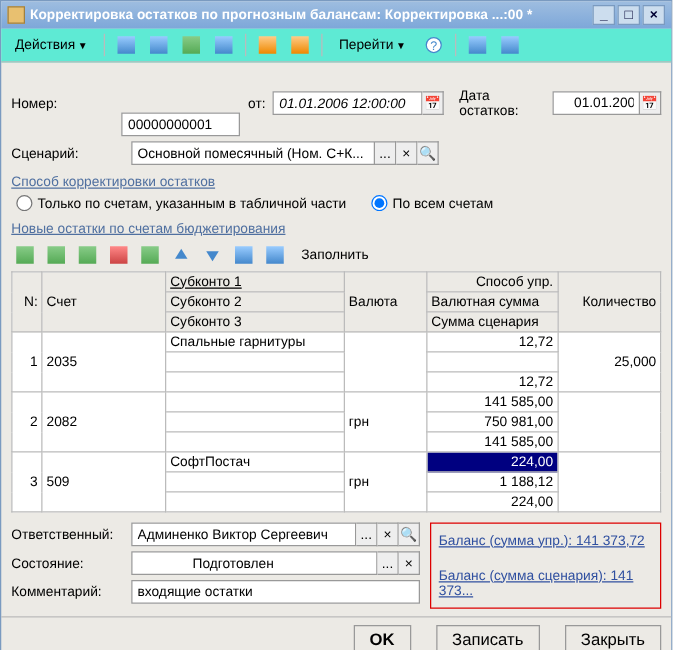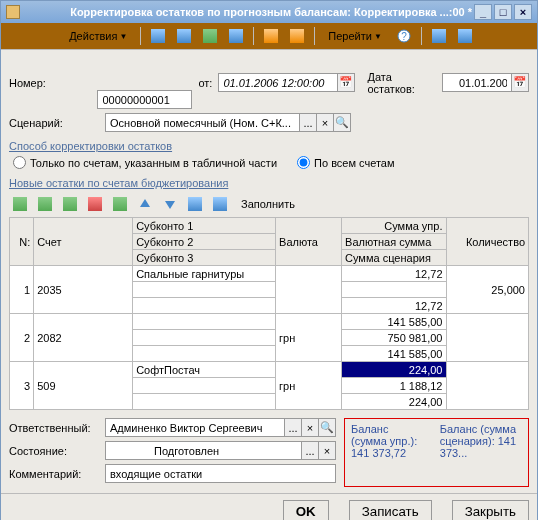--- a/index.html
+++ b/index.html
@@ -1,49 +1,49 @@
 <!DOCTYPE html>
 <html><head>
 <meta charset="utf-8">
 <style>
 * { box-sizing: border-box; margin: 0; padding: 0; }
 body { font-family: Tahoma, Arial, sans-serif; font-size: 11px; background: #fff; width: 538px; }
 .window { border: 1px solid #7a9ac0; background: #eceae5; }
 .titlebar { background: linear-gradient(#9ebde0, #7da7d9); color: #fff; padding: 3px 5px; display: flex; align-items: center; height: 22px; }
 .titlebar .icon { width: 14px; height: 14px; margin-right: 4px; background: #e8c070; border: 1px solid #a08040; }
-.titlebar .title { flex: 1; font-weight: bold; overflow: hidden; white-space: nowrap; text-overflow: ellipsis; text-align: right; }
+.titlebar .title { flex: 1; font-weight: bold; overflow: hidden; white-space: nowrap; text-overflow: ellipsis; }
 .titlebar .btn { width: 18px; height: 16px; background: #cde; border: 1px solid #7a9ac0; margin-left: 2px; text-align: center; line-height: 14px; cursor: pointer; color: #003; font-weight: bold; font-size: 11px; }
-.toolbar { background: #a16207; border-bottom: 1px solid #bbb; padding: 3px 4px; display: flex; align-items: center; gap: 4px; justify-content: center; }
+.toolbar { background: #5eead4; border-bottom: 1px solid #bbb; padding: 3px 4px; display: flex; align-items: center; gap: 4px; }
 .tbtn { height: 20px; min-width: 20px; border: 1px solid transparent; display: inline-flex; align-items: center; justify-content: center; cursor: pointer; padding: 0 3px; }
 .tbtn.text { padding: 0 6px; }
 .sep { width: 1px; height: 18px; background: #bbb; margin: 0 2px; }
 .dd { font-size: 8px; margin-left: 2px; }
 .form { padding: 6px 8px; }
 .row { display: flex; align-items: center; margin-bottom: 4px; gap: 6px; }
 .label { width: 90px; }
 .input { background: #fff; border: 1px solid #999; padding: 2px 4px; height: 19px; font-size: 11px; }
 .input-btn { width: 17px; height: 19px; border: 1px solid #999; border-left: none; background: #eee; display: inline-flex; align-items: center; justify-content: center; cursor: pointer; font-size: 11px; }
 .section-title { color: #5070a0; text-decoration: underline; margin: 8px 0 4px; }
 .radio-row { display: flex; align-items: center; gap: 20px; margin: 4px 0 4px 4px; }
 .radio { display: flex; align-items: center; gap: 4px; }
 .radio input { margin: 0; }
 .subtoolbar { display: flex; align-items: center; gap: 3px; padding: 2px 0 4px; }
 .subtoolbar .tbtn { height: 18px; min-width: 18px; }
 table.grid { border-collapse: collapse; width: 100%; background: #fff; }
 table.grid th, table.grid td { border: 1px solid #bbb; font-size: 11px; padding: 1px 3px; text-align: left; height: 16px; }
 table.grid th { background: #eceae5; font-weight: normal; }
 .num-col { width: 22px; text-align: right !important; }
 .acc-col { width: 90px; }
-.sub-col { width: 130px; }
+.sub-col { width: 130px; text-decoration: underline; }
 .cur-col { width: 60px; }
 .amt-col { width: 95px; text-align: right !important; }
 .qty-col { width: 75px; text-align: right !important; }
 .selected-cell { background: #000080; color: #fff; }
 .bottom-form { margin-top: 8px; display: grid; grid-template-columns: 1fr 185px; gap: 6px 8px; }
-.balance-box { border: 1px solid #d00; padding: 4px 6px; color: #3050a0; display: flex; flex-direction: row; justify-content: center; gap: 16px; }
+.balance-box { border: 1px solid #d00; padding: 4px 6px; color: #3050a0; display: flex; flex-direction: column; justify-content: center; gap: 16px; text-decoration: underline; }
 .footer { border-top: 1px solid #bbb; padding: 6px 8px; display: flex; justify-content: flex-end; gap: 20px; }
 .footer .btn { padding: 3px 12px; border: 1px solid #999; background: #eceae5; cursor: pointer; }
 .footer .btn.default { font-weight: bold; }
 .icon-sq { width: 14px; height: 14px; display: inline-block; }
 .i-green { background: linear-gradient(#8c8,#5a5); }
 .i-blue { background: linear-gradient(#9cf,#48c); }
 .i-red { background: linear-gradient(#f88,#c44); }
 .i-orange { background: linear-gradient(#fc8,#e80); }
 svg.mini { width: 14px; height: 14px; }
 </style>
@@ -179,21 +179,21 @@
       <span class="tbtn text">Заполнить</span>
     </div>
 
     <table class="grid">
       <tbody>
           <tr>
         <th class="num-col" rowspan="3">N:</th>
         <th class="acc-col" rowspan="3">Счет</th>
         <th class="sub-col">Субконто 1</th>
         <th class="cur-col" rowspan="3">Валюта</th>
-        <th class="amt-col" style="text-align:left">Сумма упр.</th>
+        <th class="amt-col" style="text-align:left">Способ упр.</th>
         <th class="qty-col" rowspan="3">Количество</th>
       </tr>
       <tr>
         <th>Субконто 2</th>
         <th style="text-align:left">Валютная сумма</th>
       </tr>
       <tr>
         <th>Субконто 3</th>
         <th style="text-align:left">Сумма сценария</th>
       </tr>

